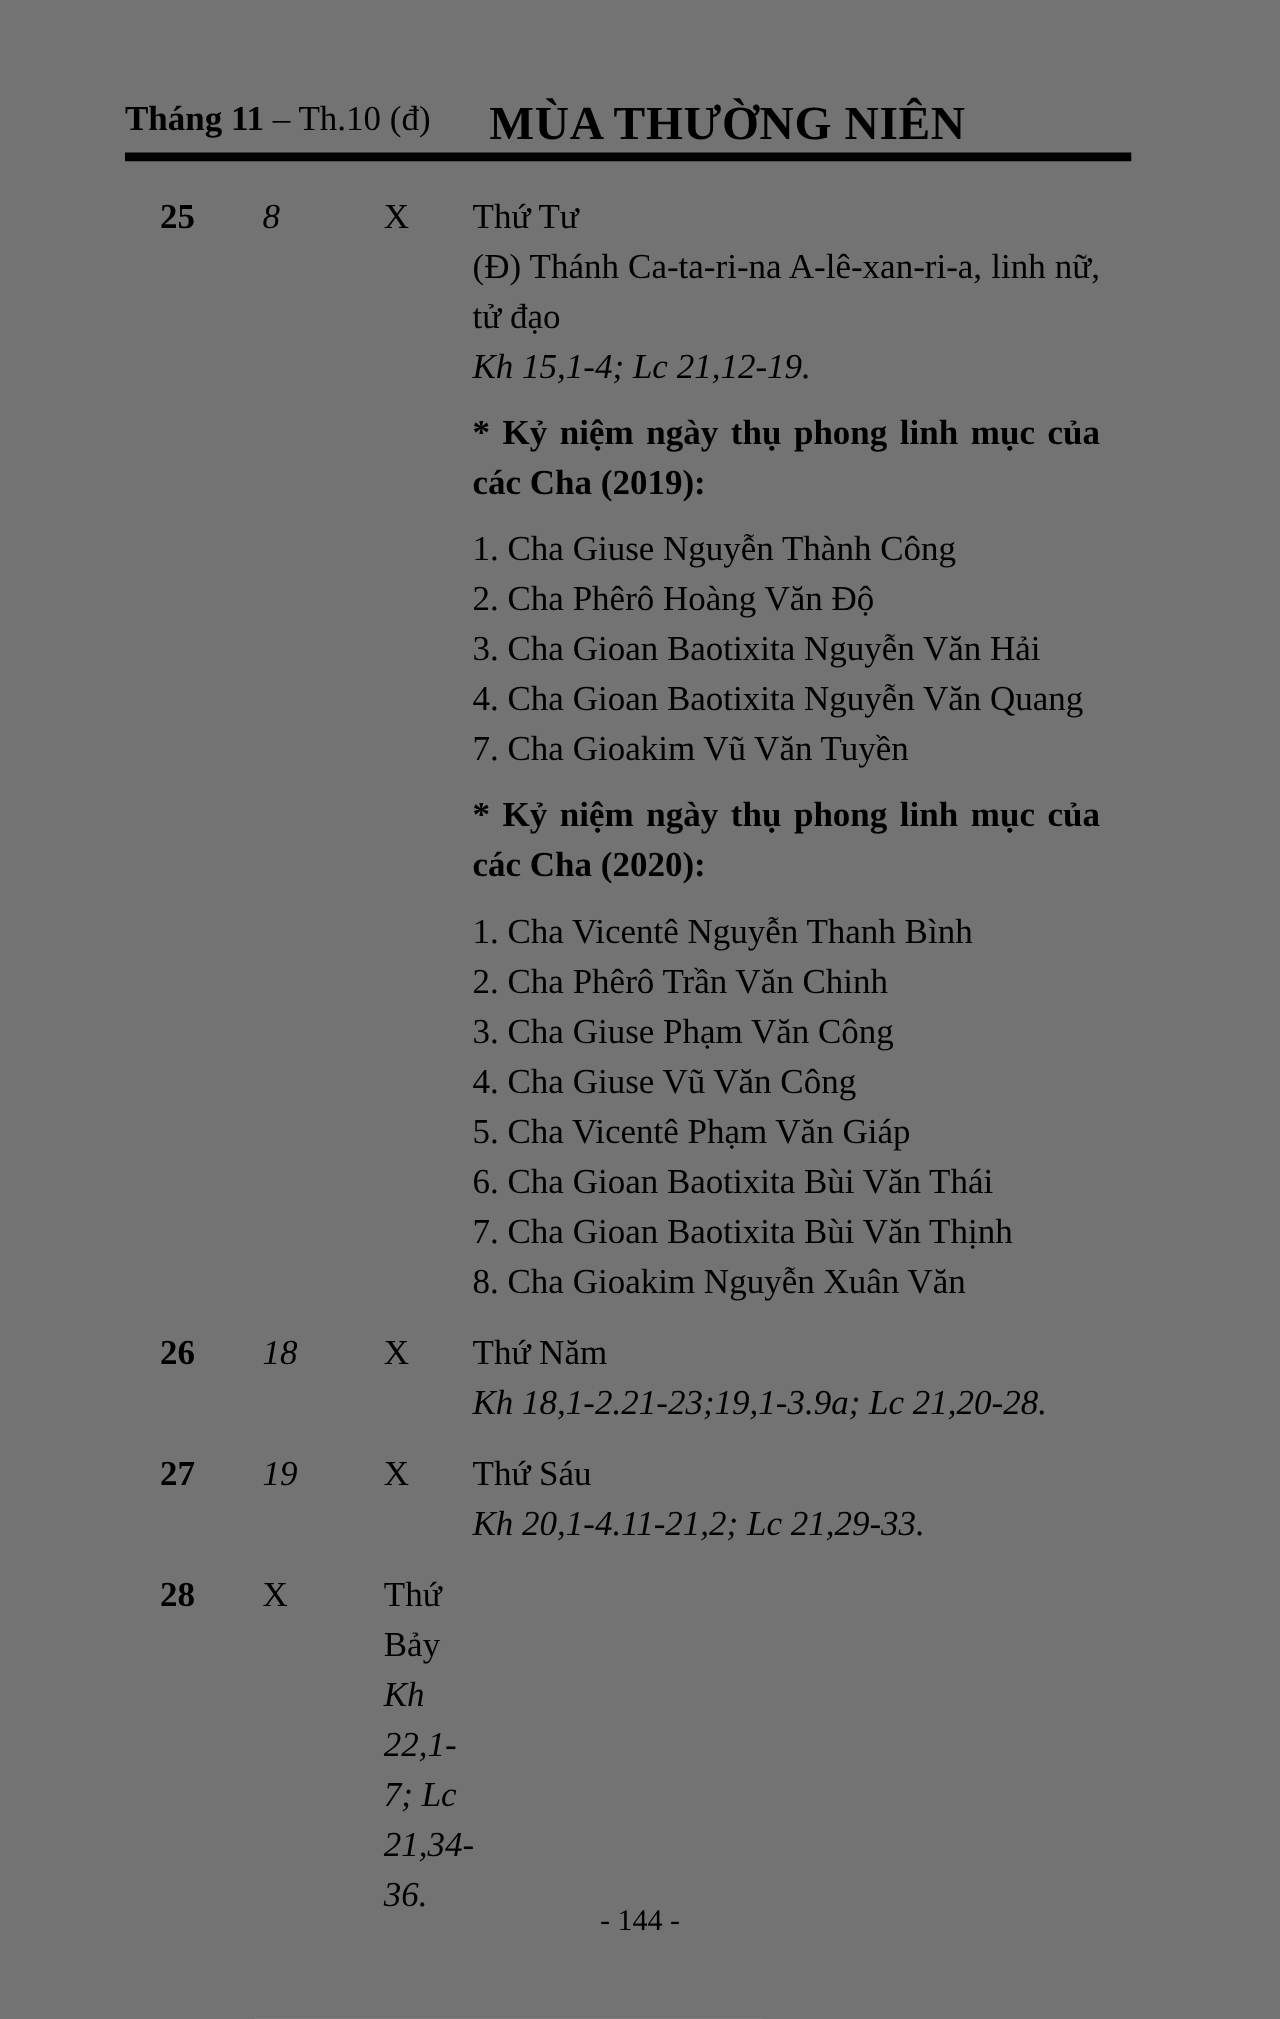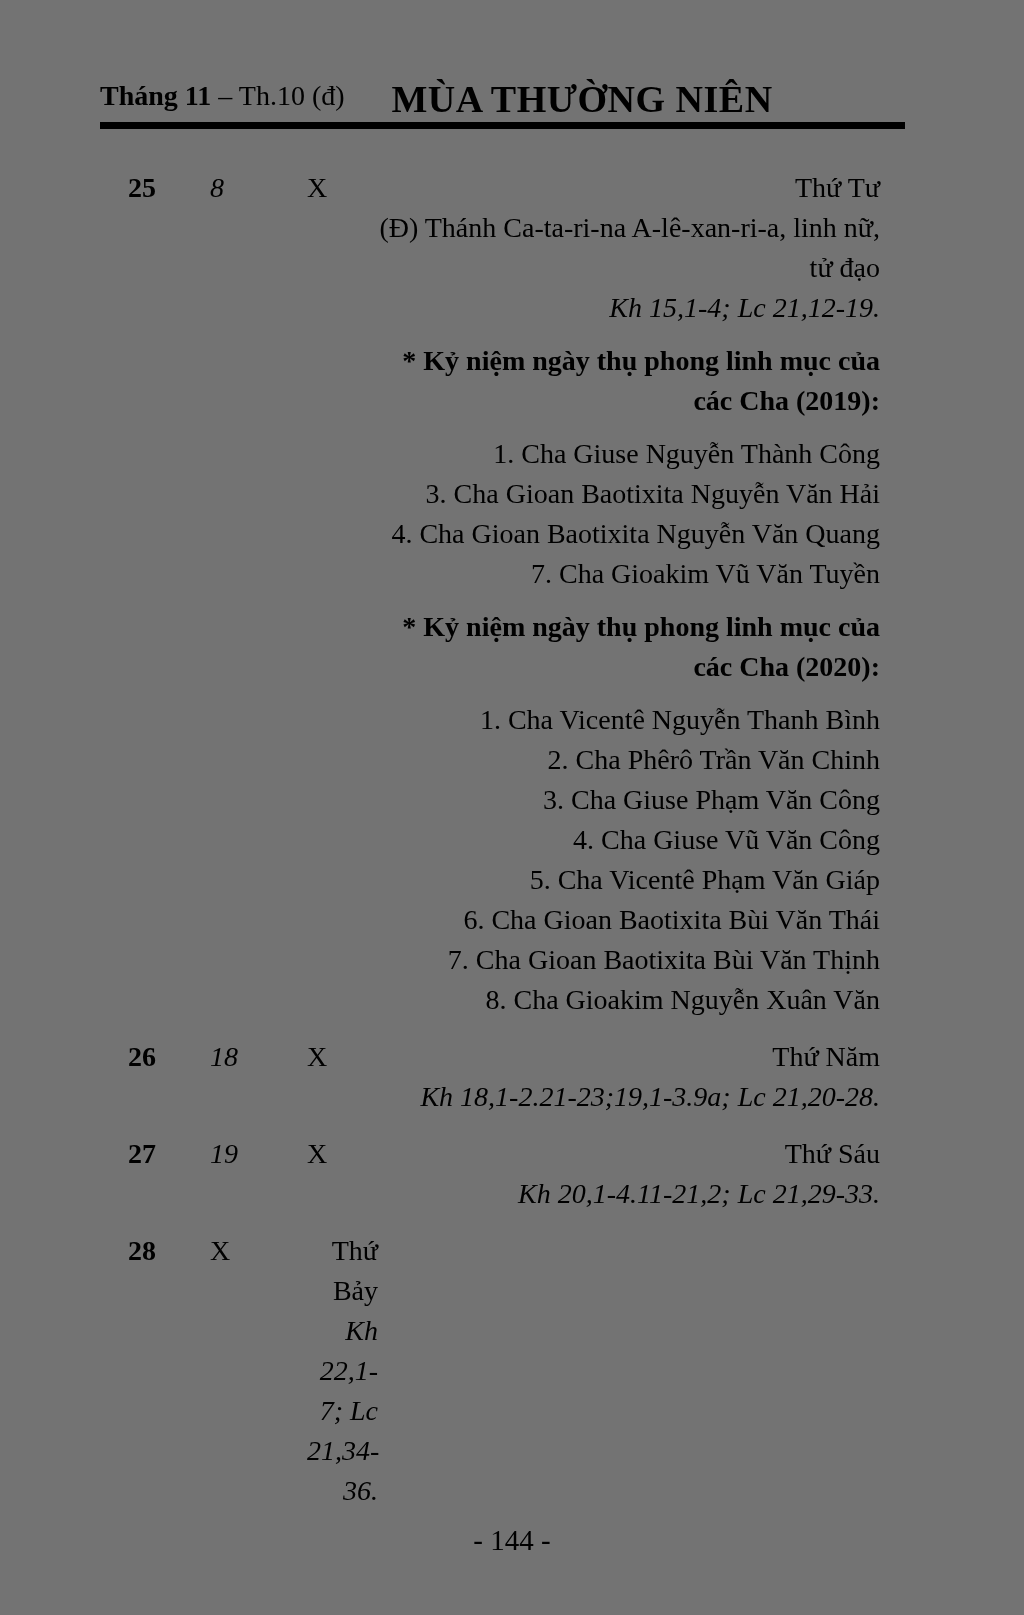--- a/index.html
+++ b/index.html
@@ -24,44 +24,44 @@
     top: -3px;
     transform: translateX(-50%);
     font-weight: bold;
     font-size: 38px;
     white-space: nowrap;
     letter-spacing: 0.5px;
   }
   .rule { width: 805px; height: 7px; background: #000; margin-top: 6px; }
 
   
-  .cal-body { margin: 39px 0 0 128px; font-size: 28px; line-height: 40px; }
+  .cal-body { margin: 25px 0 0 128px; font-size: 28px; line-height: 40px; }
   .entry {
     display: grid;
     grid-template-columns: 82px 97px 71px 502px;
     margin-bottom: 17px;
   }
   .day { font-weight: bold; }
   .lunar { font-style: italic; }
   .colorcode { }
-  .content p { margin: 0; text-align: right; }
+  .content p { margin: 0; }
   .j { text-align: justify; }
   .readings { font-style: italic; }
   .note { margin-top: 13px; }
   .note .nh { font-weight: bold; margin: 0 0 13px 0; }
   .ni { white-space: nowrap; }
 
   
   .footer {
     position: absolute;
     top: 1524px;
     left: 0;
     width: 1024px;
     text-align: center;
-    font-size: 29px;
+    font-size: 24px;
   }
 </style>
 </head>
 <body>
 
 <div class="page">
 
   <header class="header">
     <div class="header-line">
       <span class="h-left"><span class="bold">Tháng 11</span><span> – Th.10 (đ)</span></span>
@@ -77,20 +77,21 @@
       <div class="lunar">8</div>
       <div class="colorcode">X</div>
       <div class="content">
         <p>Thứ Tư</p>
         <p class="j">(Đ) Thánh Ca-ta-ri-na A-lê-xan-ri-a, linh nữ, tử đạo</p>
         <p class="readings">Kh 15,1-4; Lc 21,12-19.</p>
 
         <div class="note">
           <p class="nh j">* Kỷ niệm ngày thụ phong linh mục của các Cha (2019):</p>
           <p class="ni">1. Cha Giuse Nguyễn Thành Công</p>
+          <p class="ni">2. Cha Phêrô Hoàng Văn Độ</p>
           <p class="ni">3. Cha Gioan Baotixita Nguyễn Văn Hải</p>
           <p class="ni">4. Cha Gioan Baotixita Nguyễn Văn Quang</p>
           <p class="ni">7. Cha Gioakim Vũ Văn Tuyền</p>
         </div>
 
         <div class="note">
           <p class="nh j">* Kỷ niệm ngày thụ phong linh mục của các Cha (2020):</p>
           <p class="ni">1. Cha Vicentê Nguyễn Thanh Bình</p>
           <p class="ni">2. Cha Phêrô Trần Văn Chinh</p>
           <p class="ni">3. Cha Giuse Phạm Văn Công</p>

